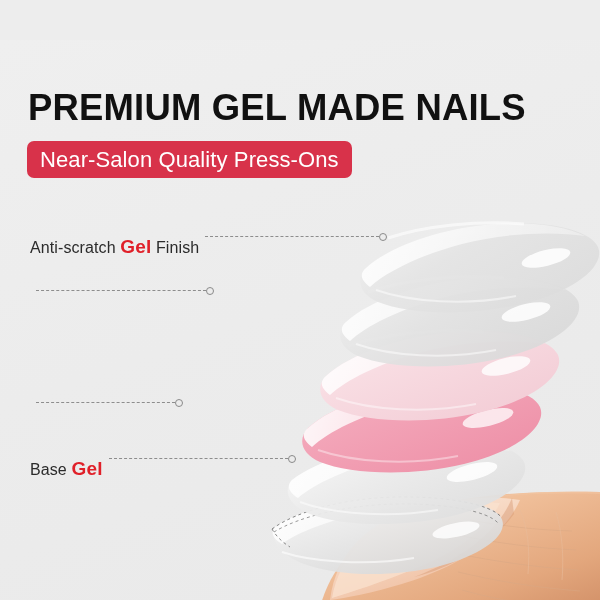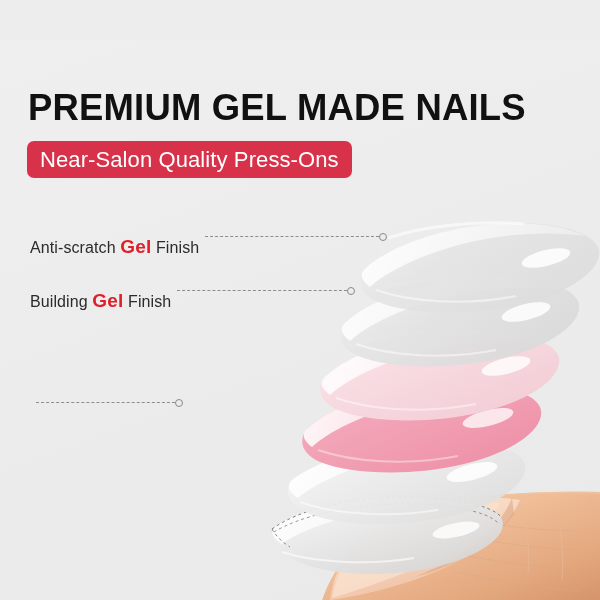--- a/index.html
+++ b/index.html
@@ -279,30 +279,35 @@
   <div class="callout" style="top:196px">
     <span class="label">
       <span>Anti-scratch </span><span class="gel">Gel</span><span> Finish</span>
     </span>
     <span class="leader" style="width:174px">
       <span class="endpoint"></span>
     </span>
   </div>
 
   <div class="callout" style="top:250px">
-    <span class="label">
-      <span>Building </span><span class="gel">Gel</span><span> Finish</span>
-    </span>
     <span class="leader" style="width:170px">
       <span class="endpoint"></span>
     </span>
   </div>
 
 
   <div class="callout" style="top:362px">
     <span class="leader" style="width:139px">
       <span class="endpoint"></span>
     </span>
   </div>
 
+  <div class="callout" style="top:418px">
+    <span class="label">
+      <span>Base </span><span class="gel">Gel</span>
+    </span>
+    <span class="leader" style="width:179px">
+      <span class="endpoint"></span>
+    </span>
+  </div>
 
 
 </div>
 
 </body></html>

